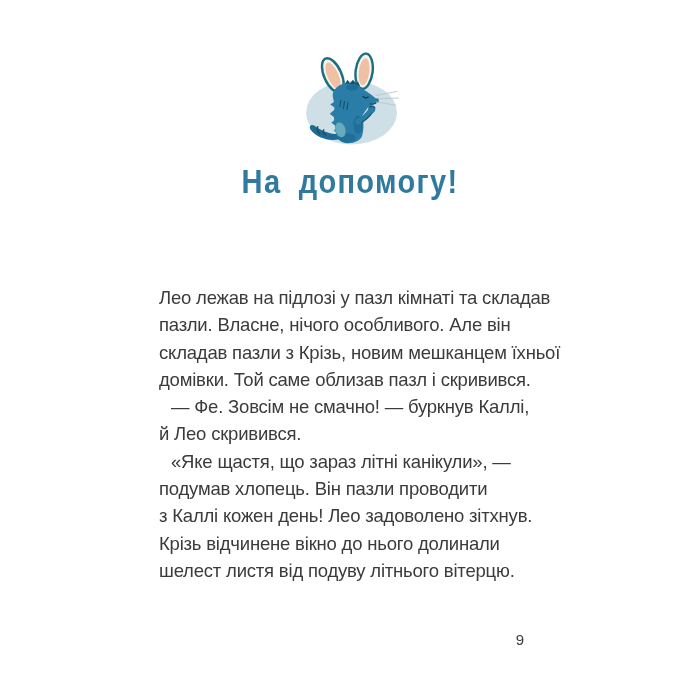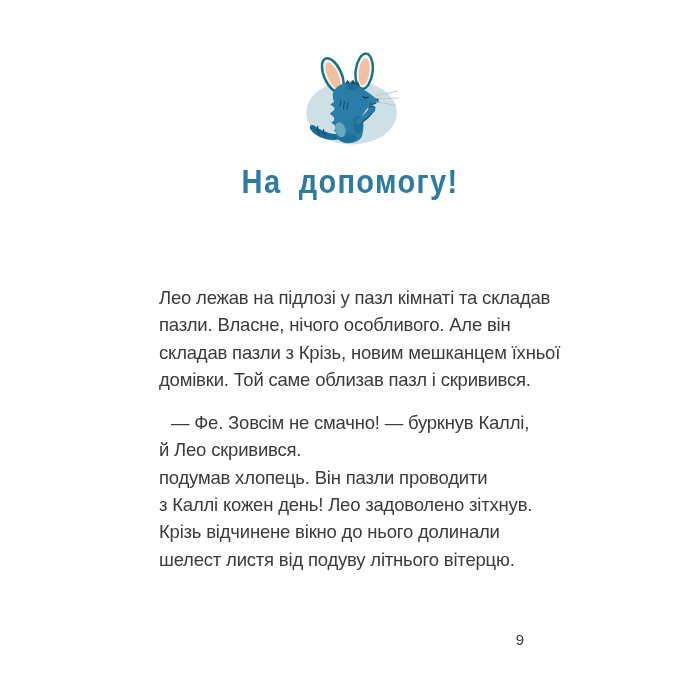--- a/index.html
+++ b/index.html
@@ -36,21 +36,21 @@
     position: absolute;
     left: 159px;
     top: 284px;
     width: 400px;
     color: var(--text_color, #3b3b3b);
     font-size: 18.5px;
     letter-spacing: -0.2px;
     line-height: 27.3px;
   }
   .body-text .line { white-space: nowrap; }
-  .body-text .line.indent { padding-left: 12px; margin-top: 16px; }
+  .body-text .line.indent { padding-left: 12px; }
   .page-number {
     position: absolute;
     left: 490px;
     top: 631px;
     width: 60px;
     text-align: center;
     font-size: 15px;
     color: var(--text_color, #3b3b3b);
   }
 </style>
@@ -128,19 +128,20 @@
 
 <div class="title">На допомогу!</div>
 
 <div class="body-text">
     <div class="line">Лео лежав на підлозі у пазл кімнаті та складав</div>
     <div class="line">пазли. Власне, нічого особливого. Але він</div>
     <div class="line">складав пазли з Крізь, новим мешканцем їхньої</div>
     <div class="line">домівки. Той саме облизав пазл і скривився.</div>
     <div class="line indent">— Фе. Зовсім не смачно! — буркнув Каллі,</div>
     <div class="line">й Лео скривився.</div>
+    <div class="line indent">«Яке щастя, що зараз літні канікули», —</div>
     <div class="line">подумав хлопець. Він пазли проводити</div>
     <div class="line">з Каллі кожен день! Лео задоволено зітхнув.</div>
     <div class="line">Крізь відчинене вікно до нього долинали</div>
     <div class="line">шелест листя від подуву літнього вітерцю.</div>
   </div>
 
 <div class="page-number">9</div>
 
 </body></html>

